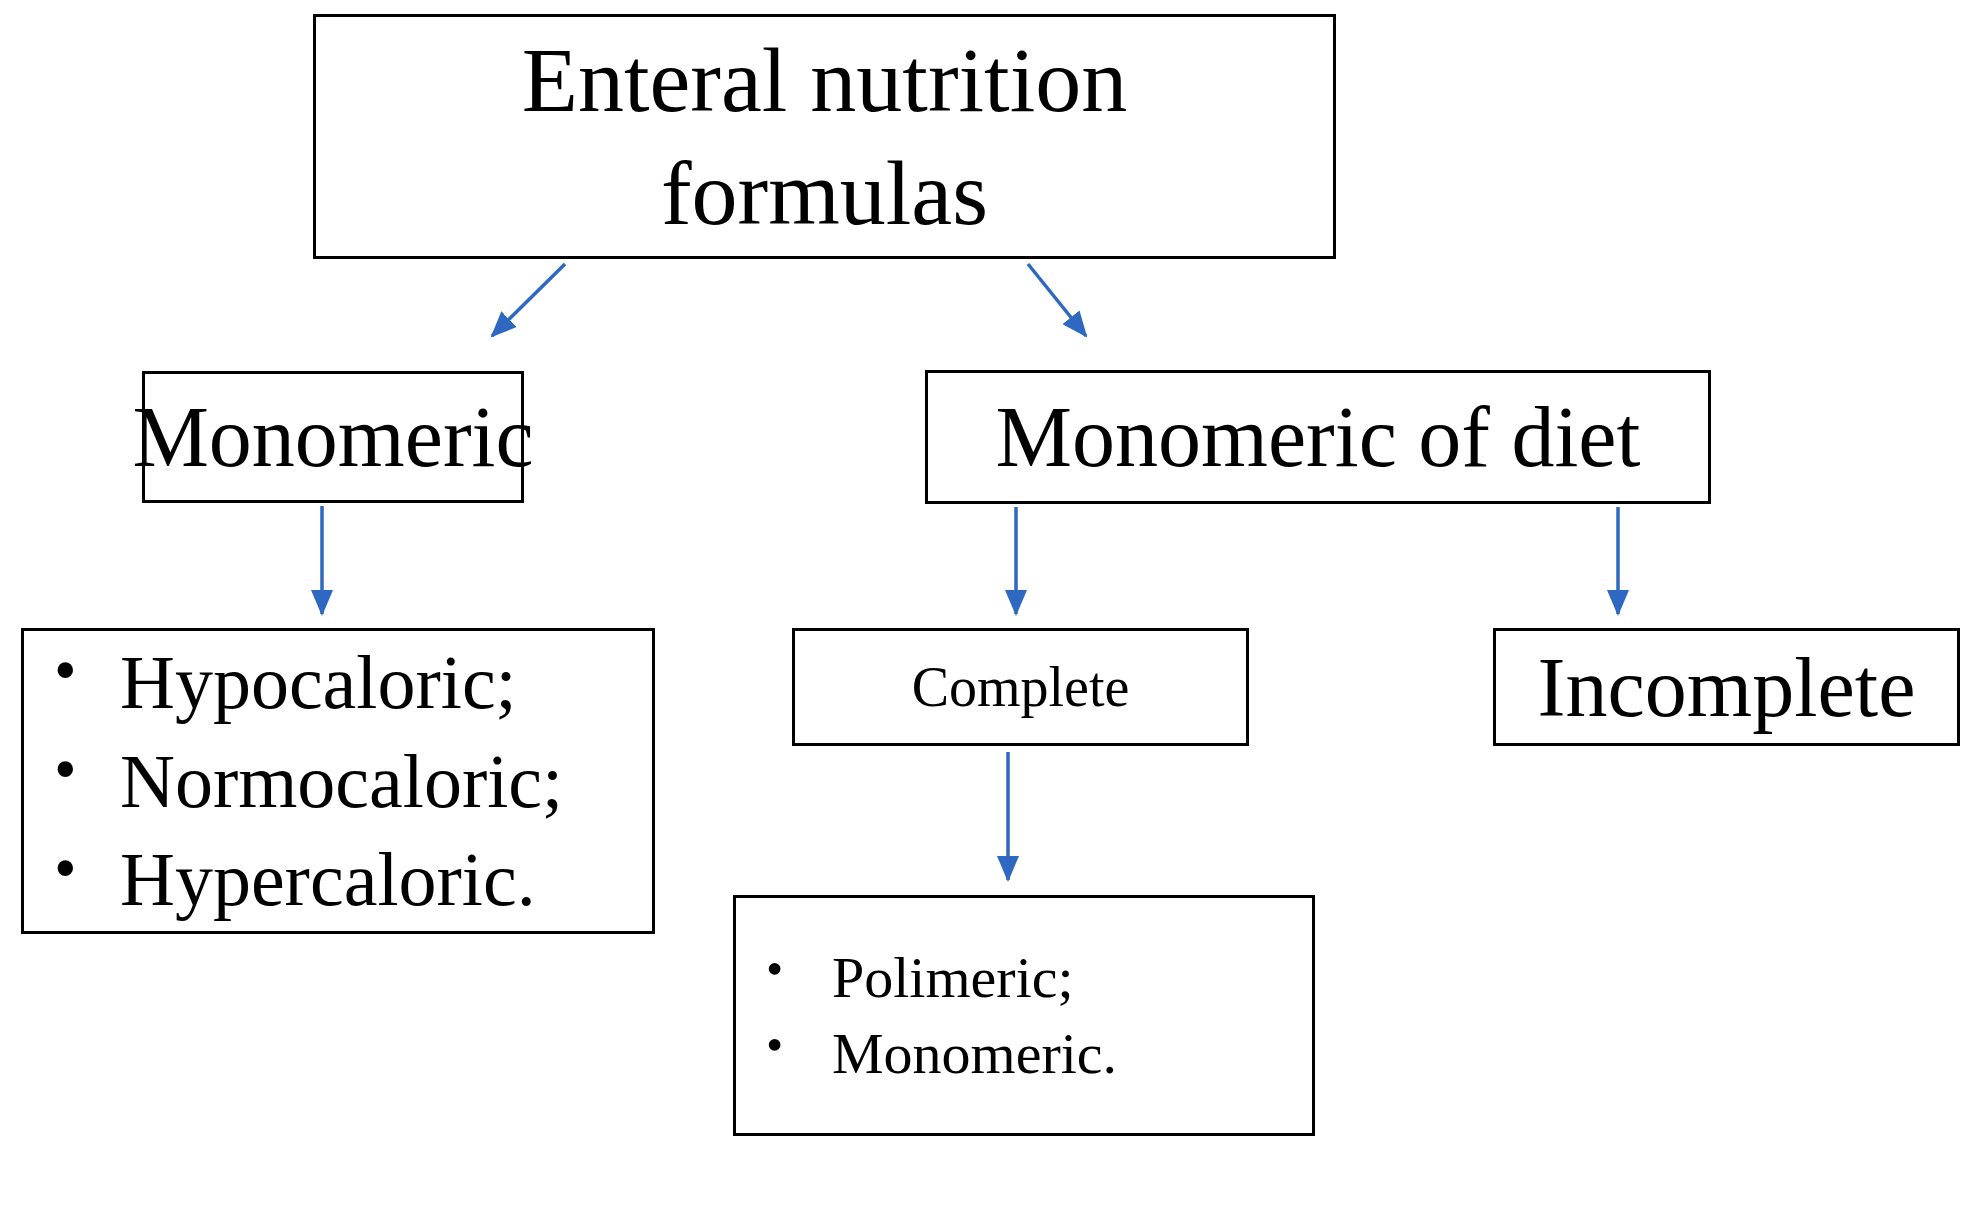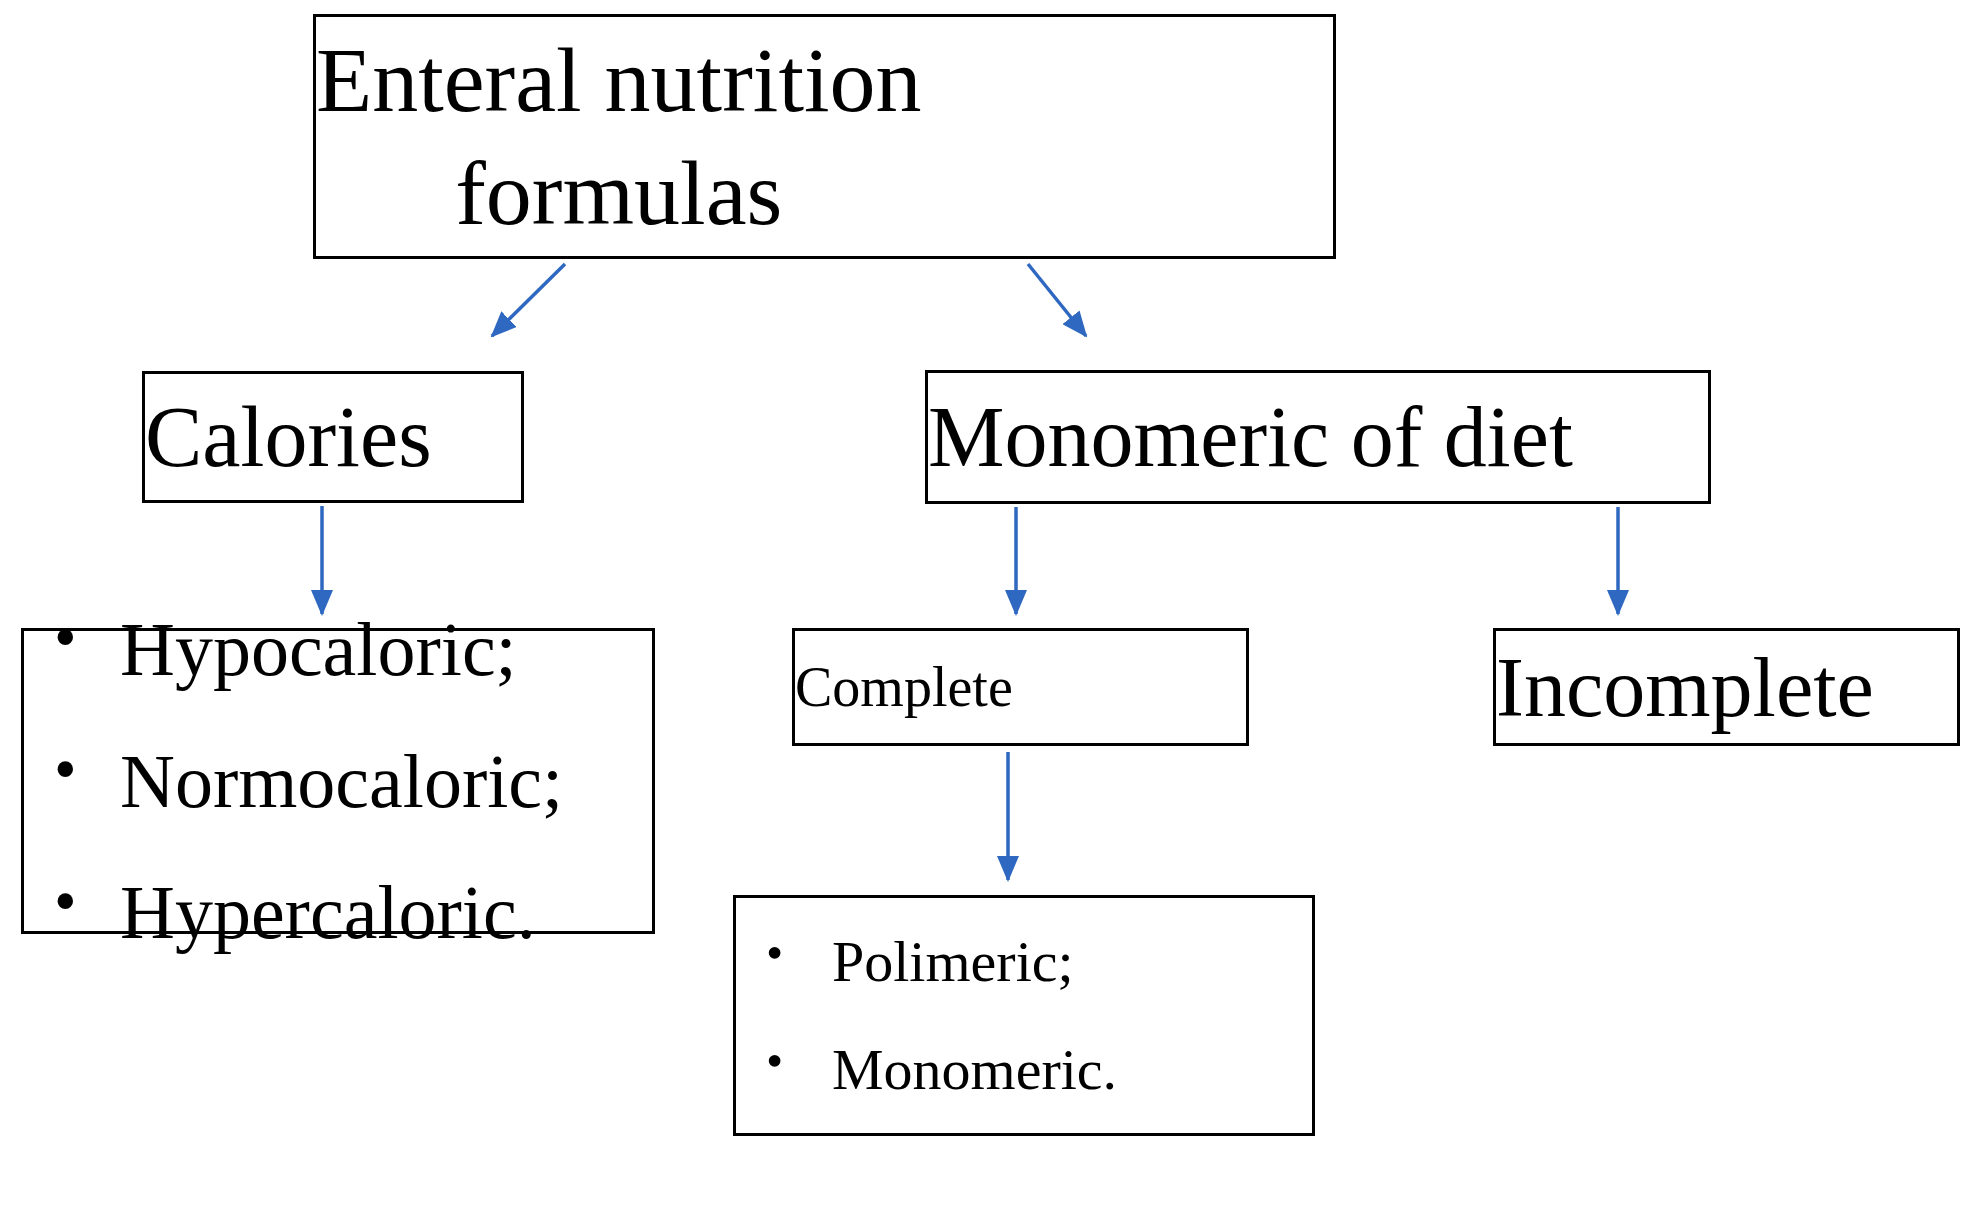--- a/index.html
+++ b/index.html
@@ -16,35 +16,35 @@
     width:1966px;height:1220px;
     background:var(--page-background);
     font-family:"Liberation Serif","DejaVu Serif",serif;
     color:var(--text);
     overflow:hidden;
   }
   .node{
     position:absolute;
     border:3px solid var(--box-border);
     background:var(--box-background);
-    display:flex;align-items:center;justify-content:flex-start;
+    display:flex;align-items:center;justify-content:center;
     text-align:center;
   }
   .node .label{display:block;white-space:pre-line;}
   #title-box      {left:313px; top:14px;  width:1023px;height:245px;font-size:92px;line-height:1.22;}
   #calories-box   {left:142px; top:371px; width:382px; height:132px;font-size:86px;}
   #complexity-box {left:925px; top:370px; width:786px; height:134px;font-size:86px;}
   #complete-box   {left:792px; top:628px; width:457px; height:118px;font-size:56px;}
   #incomplete-box {left:1478px;top:628px; width:467px; height:118px;font-size:84px;margin-left:15px;}
   #calories-list-box{left:21px; top:628px; width:634px; height:306px;font-size:76px;}
   #complete-list-box{left:733px;top:895px; width:582px; height:241px;font-size:58px;}
   .list-node{justify-content:flex-start;text-align:left;}
   ul.bullets{
     list-style:none;margin:0;padding:0;width:100%;
-    display:flex;flex-direction:column;justify-content:center;gap:33px;
+    display:flex;flex-direction:column;justify-content:center;
   }
   ul.bullets li{
     position:relative;
     padding-left:96px;
     line-height:1.3;
   }
   ul.bullets li::before{
     content:"\2022";
     position:absolute;left:30px;top:-0.06em;
     font-size:0.85em;
@@ -71,21 +71,21 @@
     <line x1="1618" y1="507" x2="1618" y2="614" marker-end="url(#ah)"></line>
     <line x1="1008" y1="752" x2="1008" y2="880" marker-end="url(#ah)"></line>
   </svg>
 
   <div class="node" id="title-box">
     <span class="label">Enteral nutrition
 formulas</span>
   </div>
 
   <div class="node" id="calories-box">
-    <span class="label">Calories</span>
+    <span class="label">Monomeric</span>
   </div>
 
   <div class="node" id="complexity-box">
     <span class="label">Monomeric of diet</span>
   </div>
 
   <div class="node list-node" id="calories-list-box">
     <ul class="bullets">
       <li>Hypocaloric;</li>
       <li>Normocaloric;</li>

